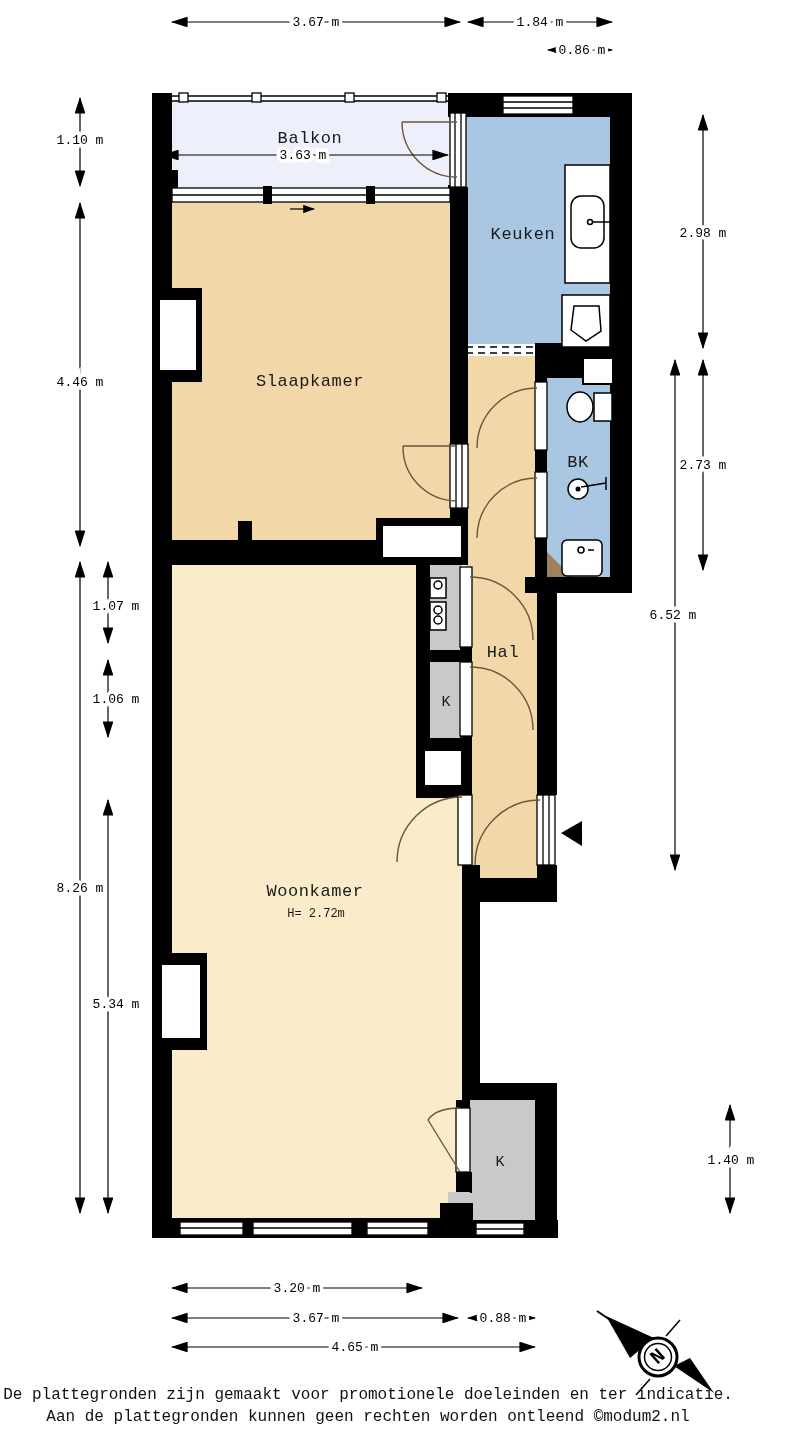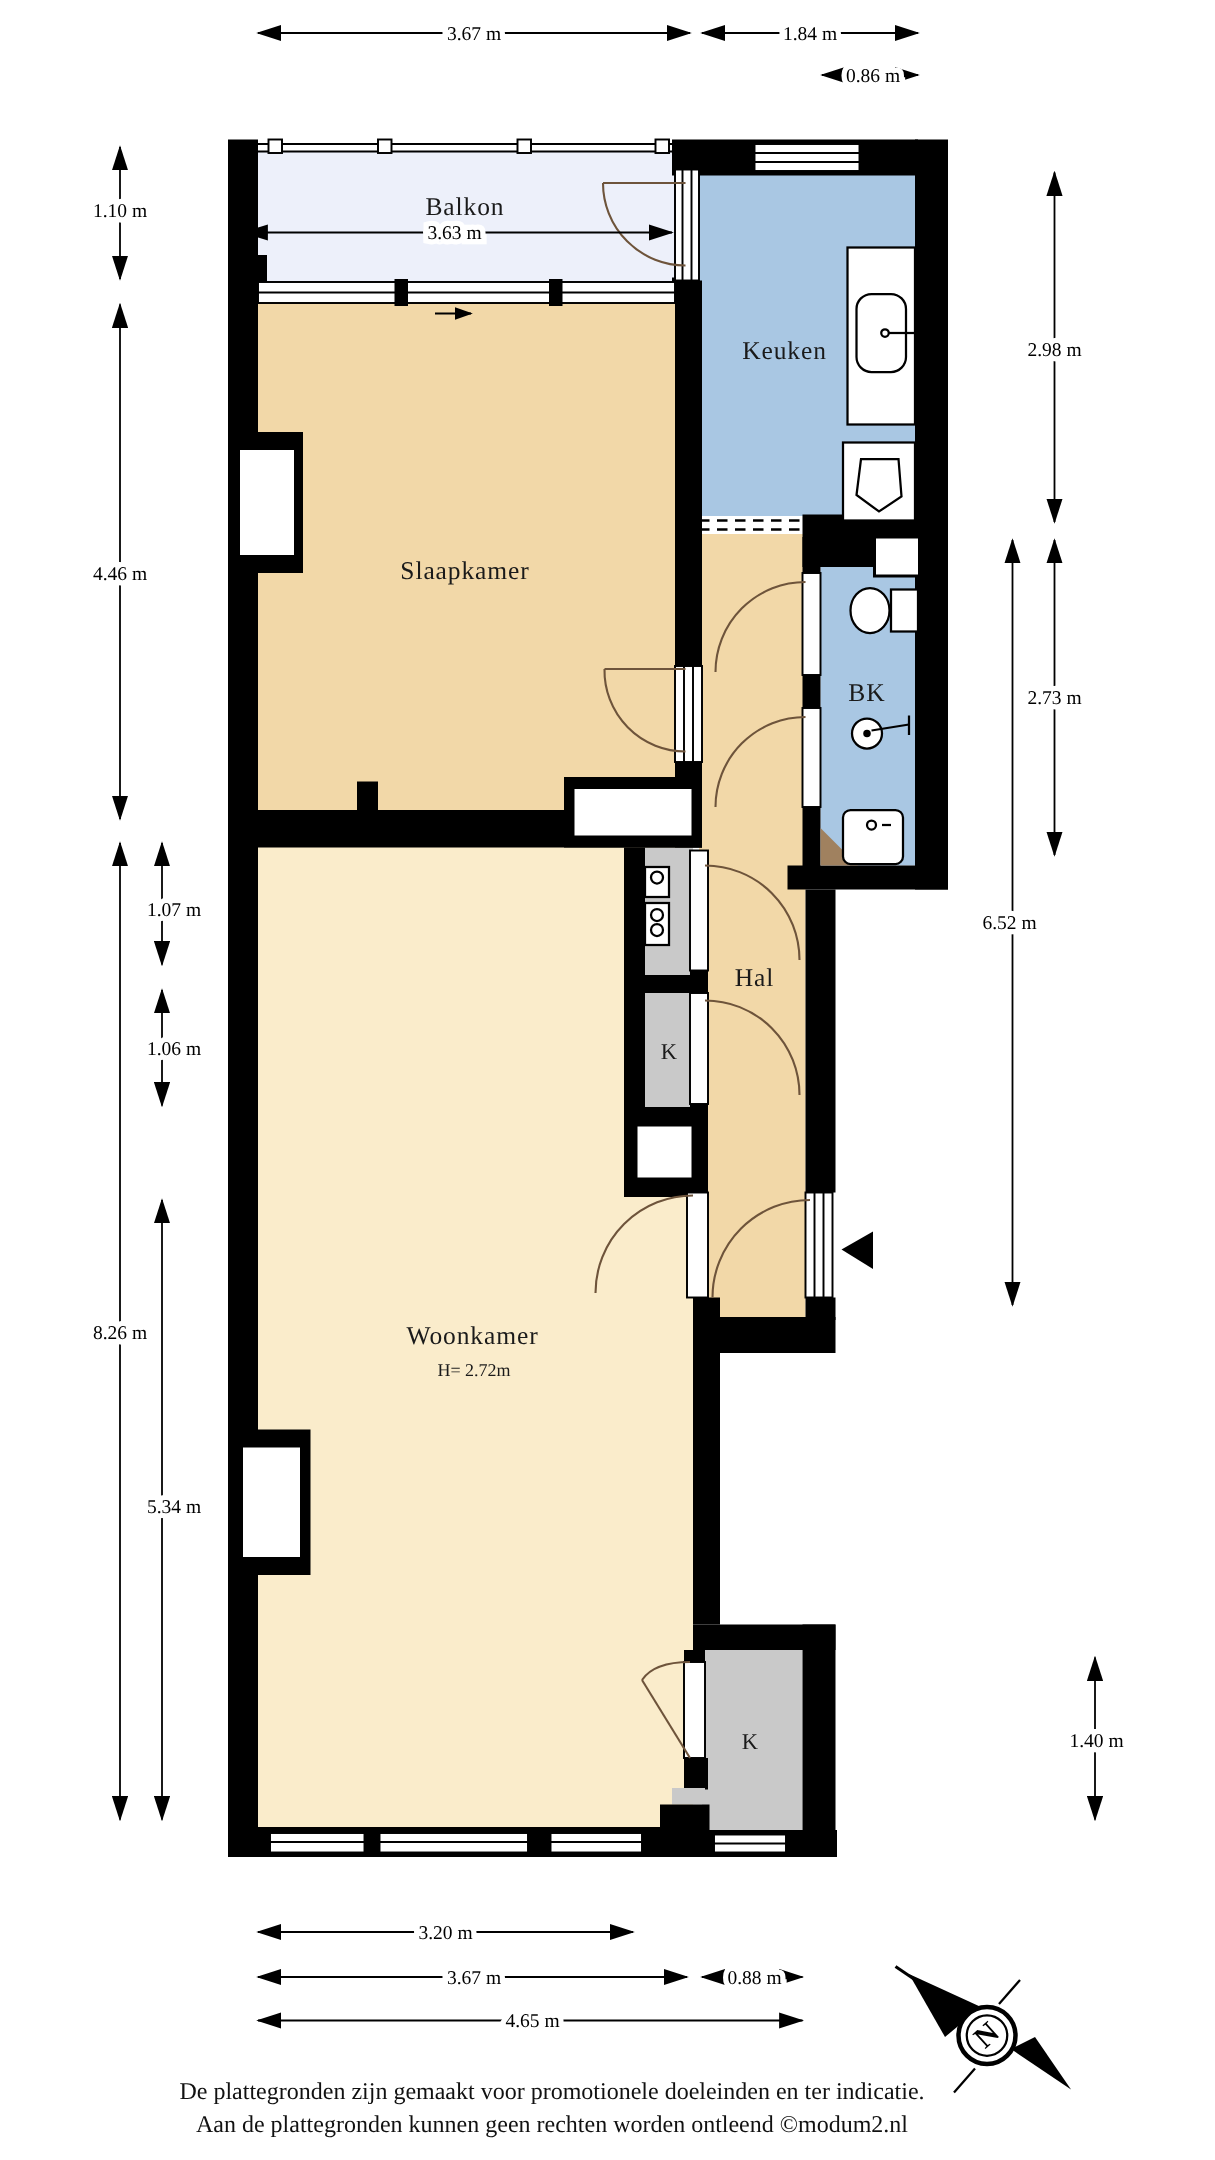--- a/index.html
+++ b/index.html
@@ -1,16 +1,16 @@
 <!DOCTYPE html>
 <html><head>
 <meta charset="utf-8">
 <style>
   html,body{margin:0;padding:0;background:#ffffff;}
-  .page{width:810px;height:1440px;position:relative;background:#fff;font-family:Liberation Serif, serif;}
+  .page{width:810px;height:1440px;position:relative;background:#fff;font-family:Liberation Mono, monospace;}
   svg{display:block;}
   
   .f-balkon{fill:#edf0fa;}
   .f-wet{fill:#a9c7e3;}
   .f-tan{fill:#f2d8a8;}
   .f-cream{fill:#faeccb;}
   .f-gray{fill:#c9c9c9;}
   .wall{fill:#000000;}
   .whitebox{fill:#ffffff;stroke:#000000;stroke-width:2;}
   .winframe{fill:#ffffff;stroke:#000000;stroke-width:1.3;}

